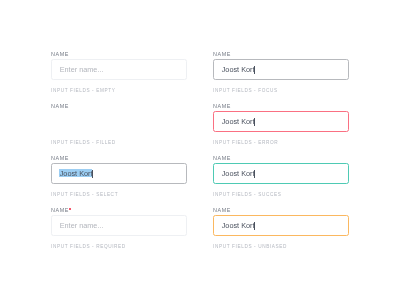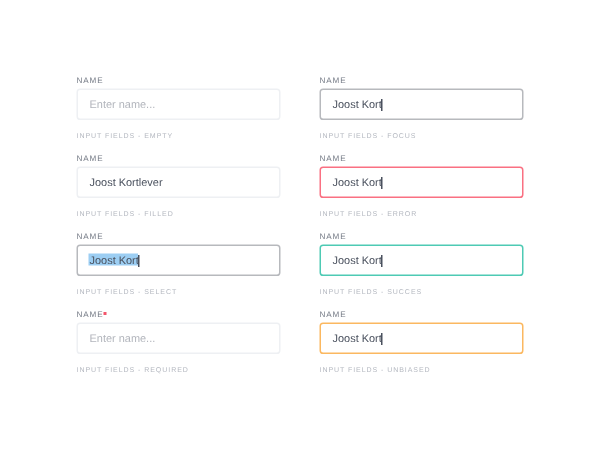--- a/index.html
+++ b/index.html
@@ -45,23 +45,20 @@
     <div class="label"><span>NAME</span></div>
     <div class="box" style="border-color: rgb(183, 185, 189);">
       <span class="txt">Joost Kort</span>
       <span class="caret" style="left: 40.1094px;"></span>
     </div>
     <div class="caption">INPUT FIELDS - FOCUS</div>
   </div>
 
   <div class="field" style="left: 51px; top: 102px;">
     <div class="label"><span>NAME</span></div>
-    <div class="box" style="border-color: rgb(238, 240, 243);">
-      <span class="txt">Joost Kortlever</span>
-    </div>
     <div class="caption">INPUT FIELDS - FILLED</div>
   </div>
 
   <div class="field" style="left: 213px; top: 102px;">
     <div class="label"><span>NAME</span></div>
     <div class="box" style="border-color: rgb(250, 112, 130);">
       <span class="txt">Joost Kort</span>
       <span class="caret" style="left: 40.1094px;"></span>
     </div>
     <div class="caption">INPUT FIELDS - ERROR</div>

